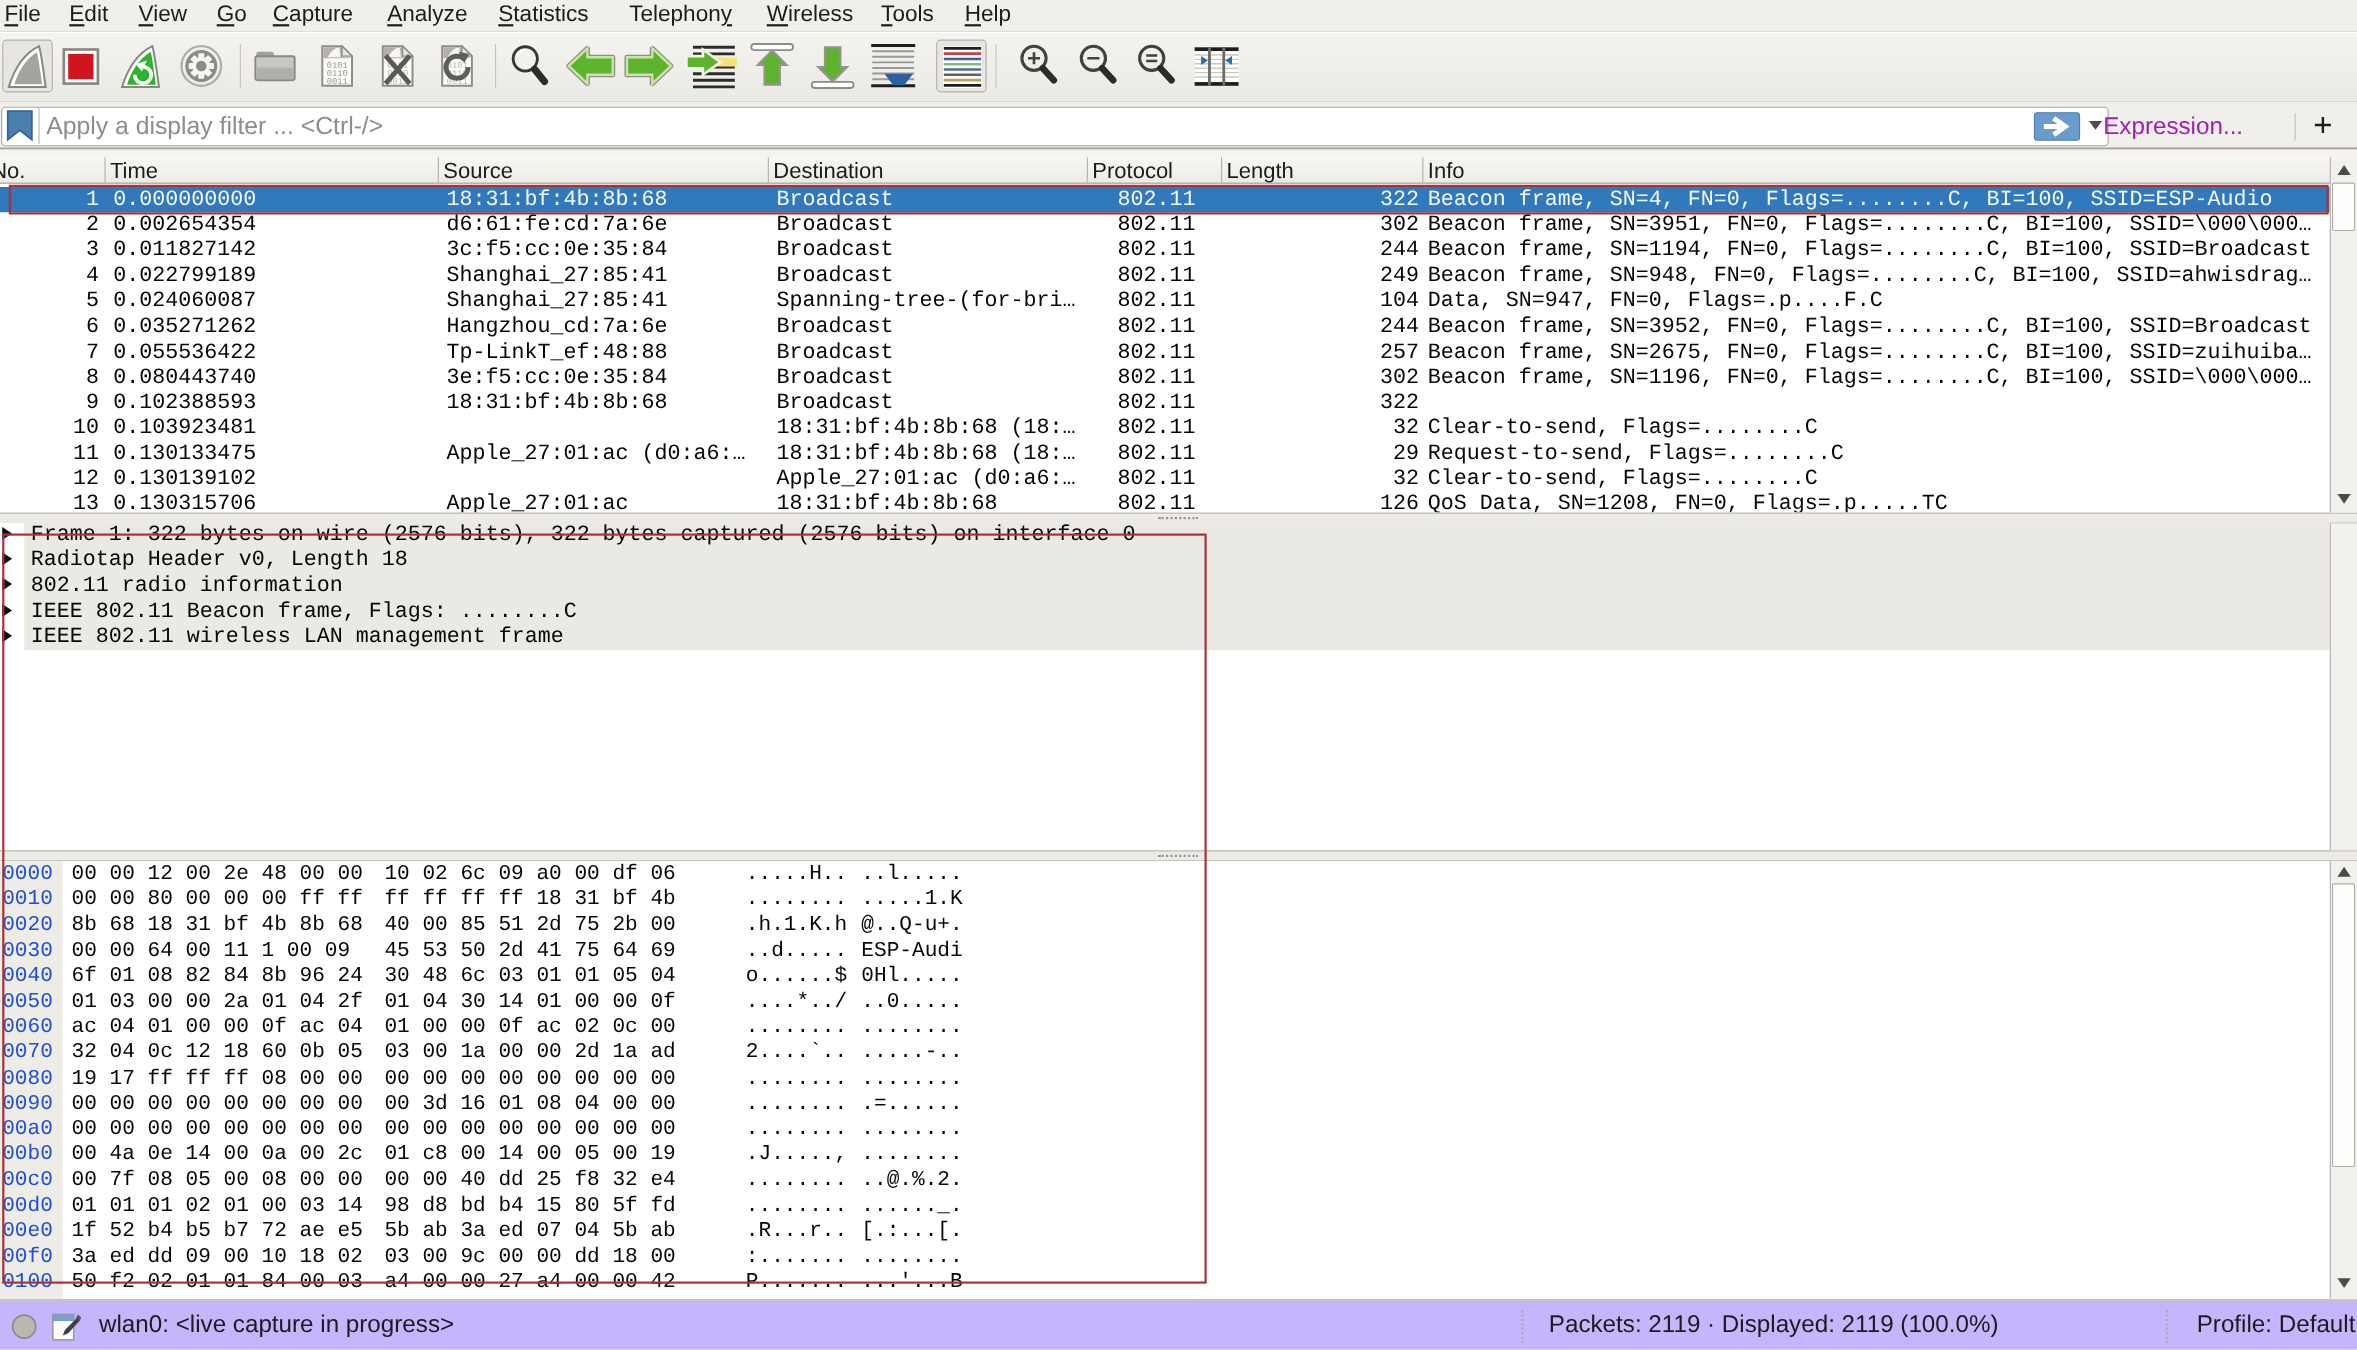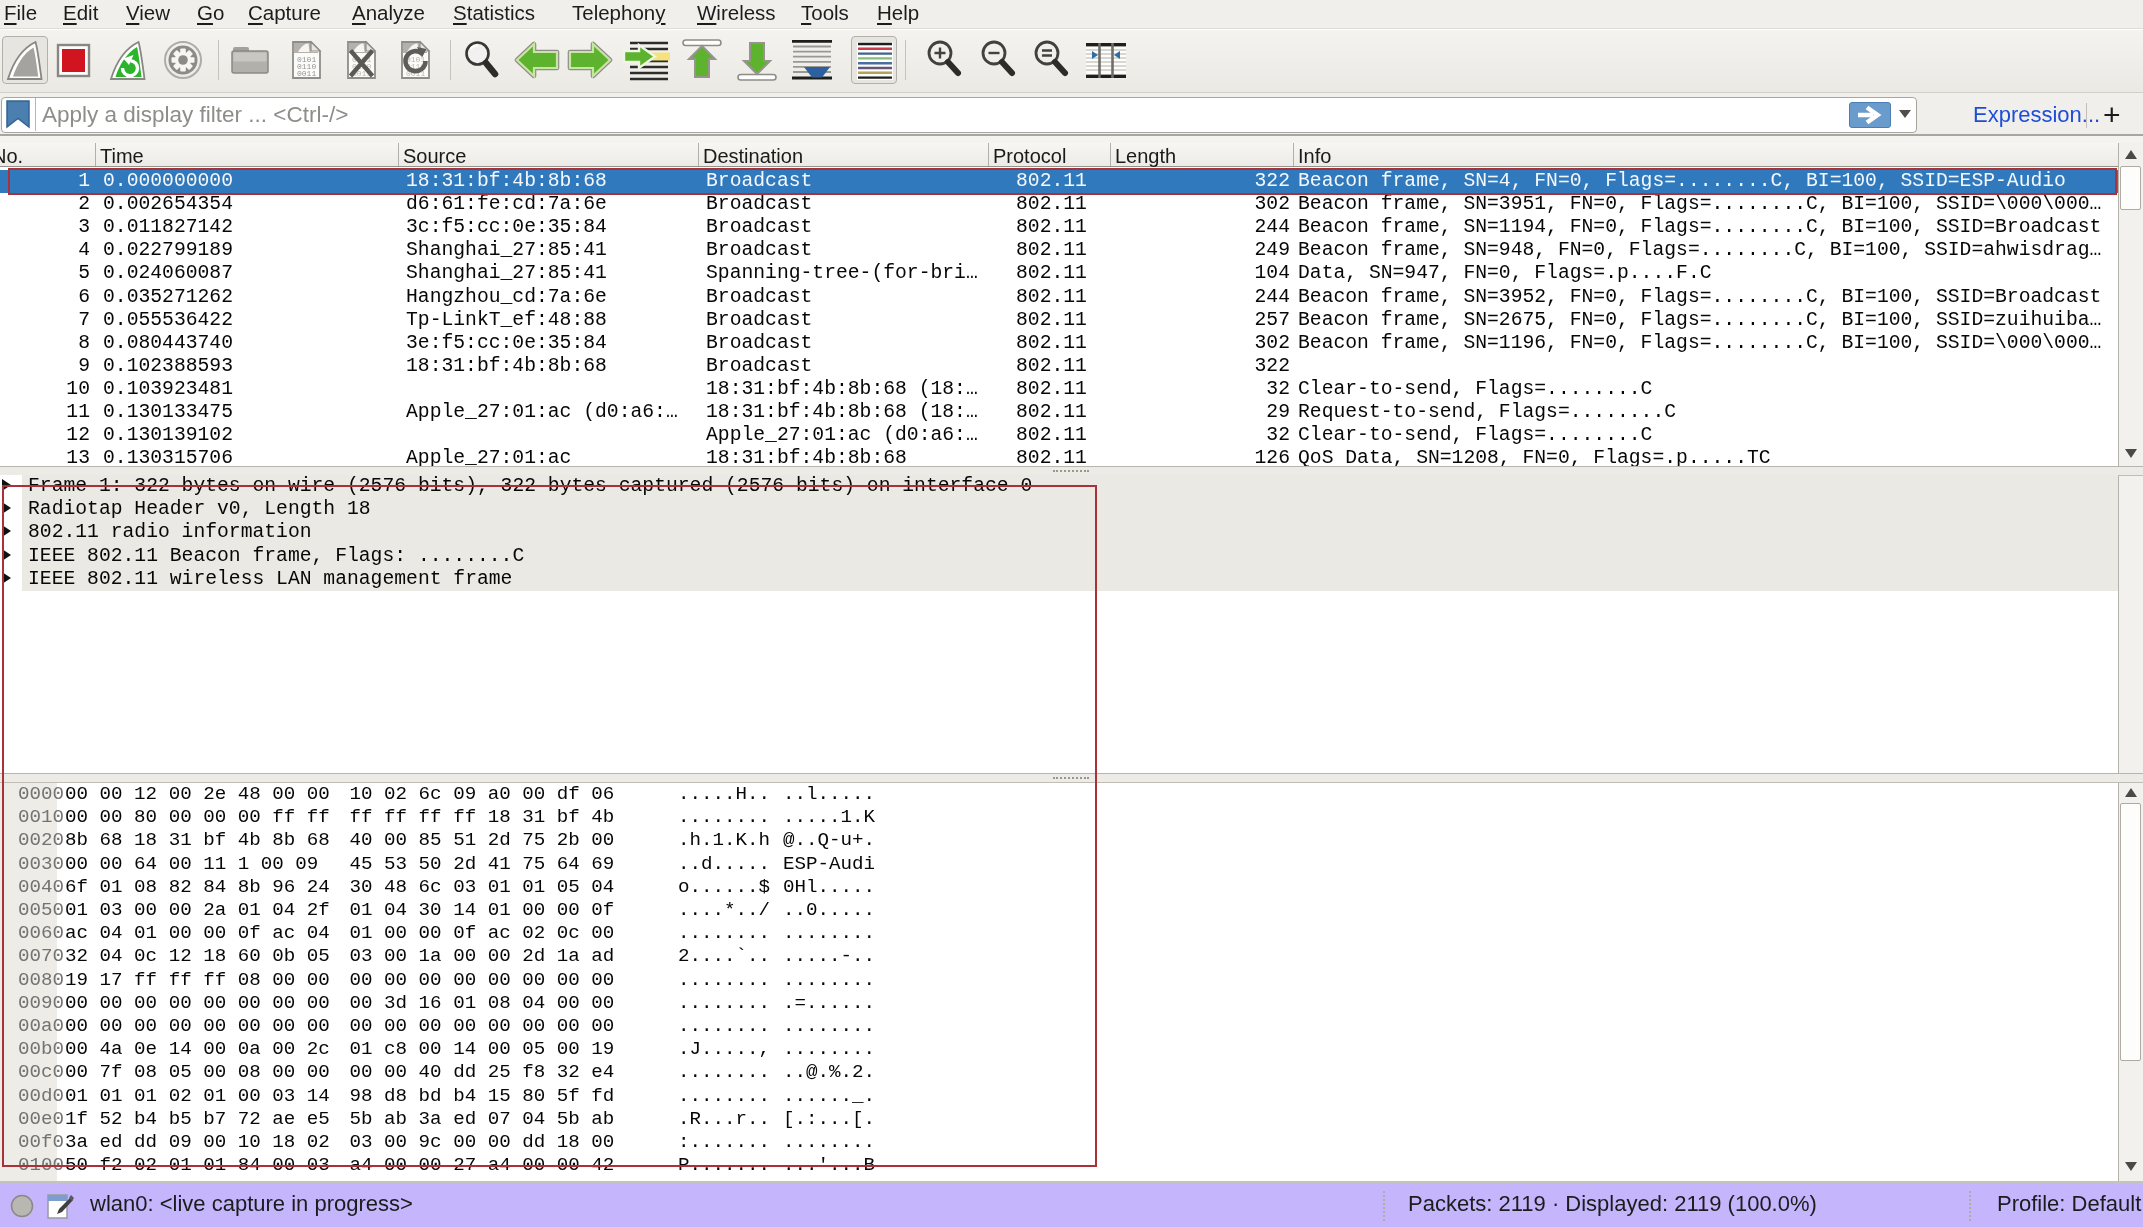--- a/index.html
+++ b/index.html
@@ -12,21 +12,21 @@
   #menubar u { text-decoration:underline; text-underline-offset:3px; }
   
   #toolbar { position:absolute; left:0; top:30px; width:2143px; height:63px; background:linear-gradient(#f5f3ef,#ebe9e4); border-bottom:1px solid #d2cfc9; }
   .tbtn { position:absolute; top:6px; width:46px; height:48px; border:1px solid #b3b0aa; border-radius:4px; background:#e7e5df; }
   .tsep { position:absolute; top:10px; width:1px; height:40px; background:#c6c3bd; }
   .ticon { position:absolute; top:9px; }
   
   #filterbar { position:absolute; left:0; top:93px; width:2143px; height:43px; background:#f1efeb; border-bottom:2px solid #a9a6a0; }
   #finput { position:absolute; left:1px; top:4px; width:1916px; height:36px; background:#fff; border:1px solid #a9a6a0; border-radius:4px; }
   #fplace { position:absolute; left:42px; top:3px; height:37px; line-height:37px; font-size:22.5px; color:#8d8d89; }
-  #fexpr  { position:absolute; left:1973px; top:3px; height:37px; line-height:37px; font-size:22px; color:#1d4ed8; }
+  #fexpr  { position:absolute; left:1912px; top:3px; height:37px; line-height:37px; font-size:22px; color:#a21caf; }
   #fplus  { position:absolute; left:2103px; top:4px; height:37px; line-height:35px; font-size:30px; font-weight:300; color:#1c1c1c; }
   #fsep   { position:absolute; left:2086px; top:10px; width:1px; height:25px; background:#c2bfb9; }
   
   #thdr { position:absolute; left:0; top:143px; width:2143px; height:24px; background:linear-gradient(#f7f6f2,#edebe6); border-bottom:1px solid #96938c; }
   #thdr span { position:absolute; top:0; height:23px; line-height:27px; font-size:20px; color:#1a1a1a; }
   #thdr i { position:absolute; top:0; width:1px; height:23px; background:#b3b0aa; }
   
   #plist { position:absolute; left:0; top:170px; width:2118px; height:296px; background:#fff; overflow:hidden; }
   .r { position:absolute; left:0; width:2118px; height:23px; font-family:"Liberation Mono",monospace; font-size:19.7px; line-height:23px; color:#070707; white-space:pre; }
   .r b { position:absolute; top:0; font-weight:normal; white-space:pre; }
@@ -40,21 +40,21 @@
   
   #details { position:absolute; left:0; top:475px; width:2118px; height:298px; background:#fff; }
   #dshade { position:absolute; left:22px; top:0; width:2096px; height:116px; background:#ebe9e3; }
   .drow { position:absolute; left:28px; height:23.2px; line-height:23.2px; font-family:"Liberation Mono",monospace; font-size:19.7px; color:#070707; white-space:pre; }
   .tri { position:absolute; left:2px; width:0; height:0; border-left:9px solid #111; border-top:6.5px solid transparent; border-bottom:6.5px solid transparent; }
   
   #hex { position:absolute; left:0; top:783px; width:2118px; height:398px; background:#fff; }
   #hexcol { position:absolute; left:0; top:0; width:57px; height:398px; background:#edece6; }
   .hr { position:absolute; left:0; width:2118px; height:23.2px; line-height:23.2px; font-family:"Liberation Mono",monospace; font-size:19.2px; color:#070707; white-space:pre; }
   .hr b { position:absolute; top:0; font-weight:normal; white-space:pre; }
-  .h0 { left:18px; color:#737373; } .h1 { left:65px; } .h2 { left:349.5px; } .h3 { left:678px; } .h4 { left:783px; }
+  .h0 { left:2px; color:#1d4ed8; } .h1 { left:65px; } .h2 { left:349.5px; } .h3 { left:678px; } .h4 { left:783px; }
   
   #status { position:absolute; left:0; top:1181px; width:2143px; height:46px; background:#c4b5fd; border-top:2px solid #c6c3bd; }
   #status span { position:absolute; top:0; height:44px; line-height:42px; font-size:22px; color:#1c1c1c; }
   
   .sbtrack { position:absolute; left:2118px; width:25px; background:#f2f1ed; border-left:1px solid #b5b2ac; }
   .sarr { position:absolute; left:2125px; width:0; height:0; }
   .sarr.up { border-left:6px solid transparent; border-right:6px solid transparent; border-bottom:9px solid #4a4a46; }
   .sarr.dn { border-left:6px solid transparent; border-right:6px solid transparent; border-top:9px solid #4a4a46; }
   .sthumb { position:absolute; left:2120px; width:21px; background:#fdfdfc; border:1px solid #aeaba5; border-radius:2px; }
   

